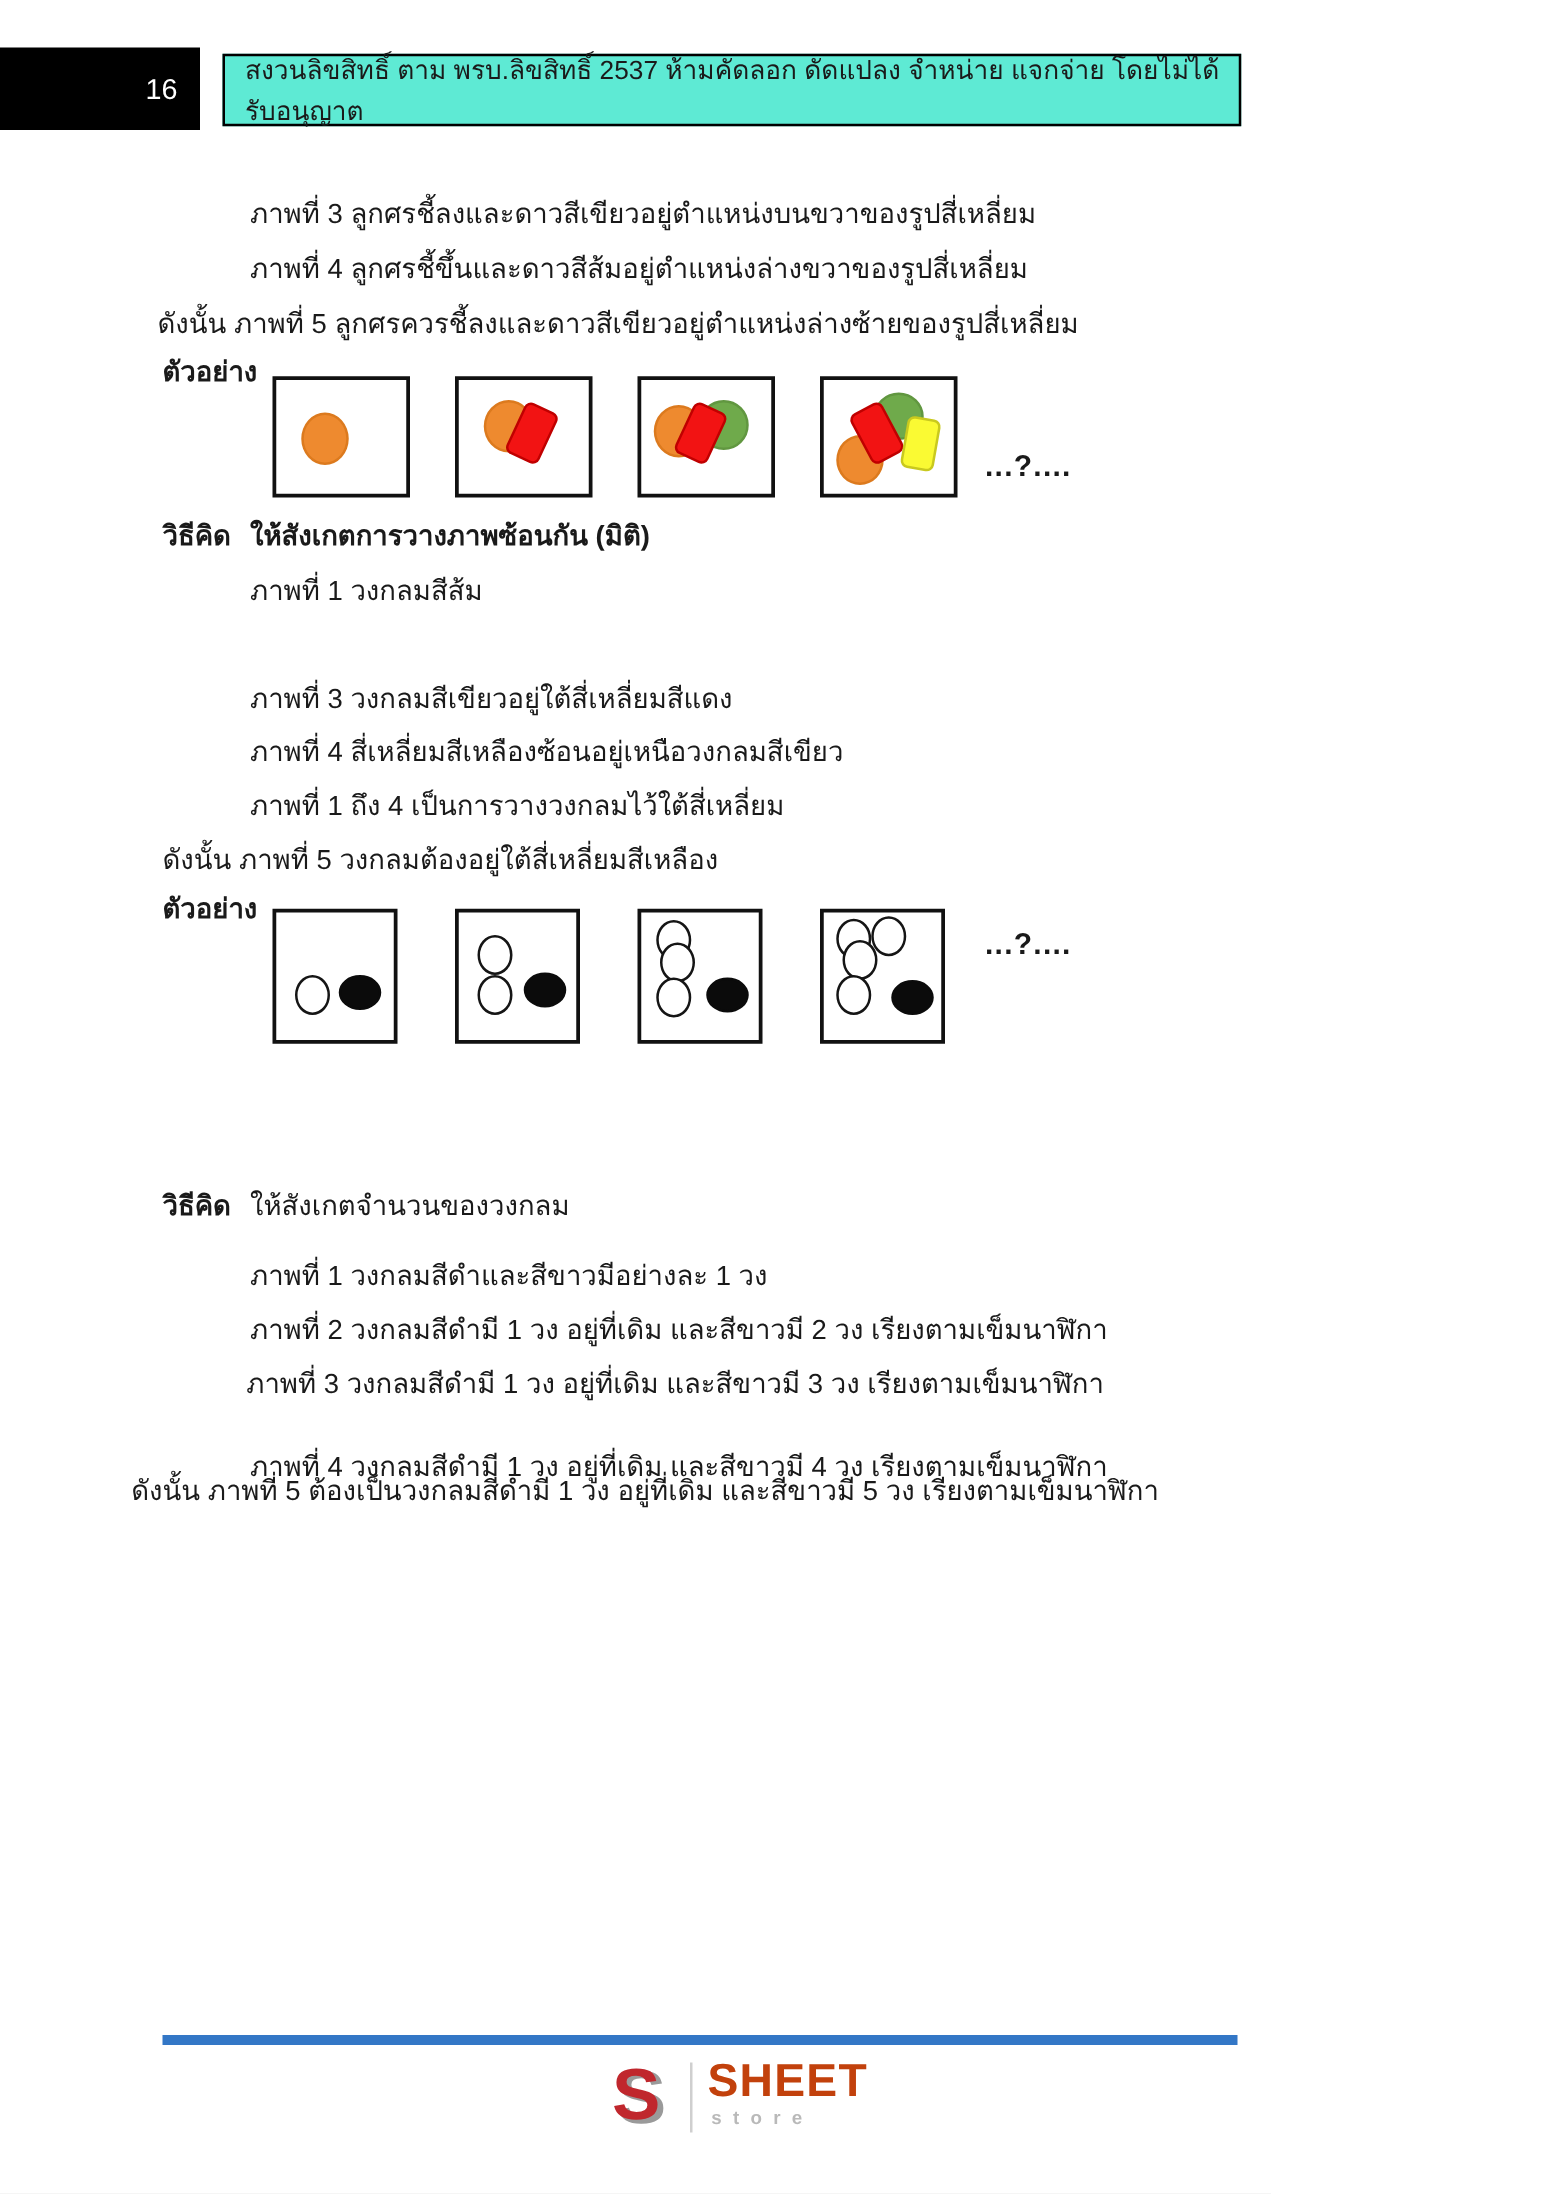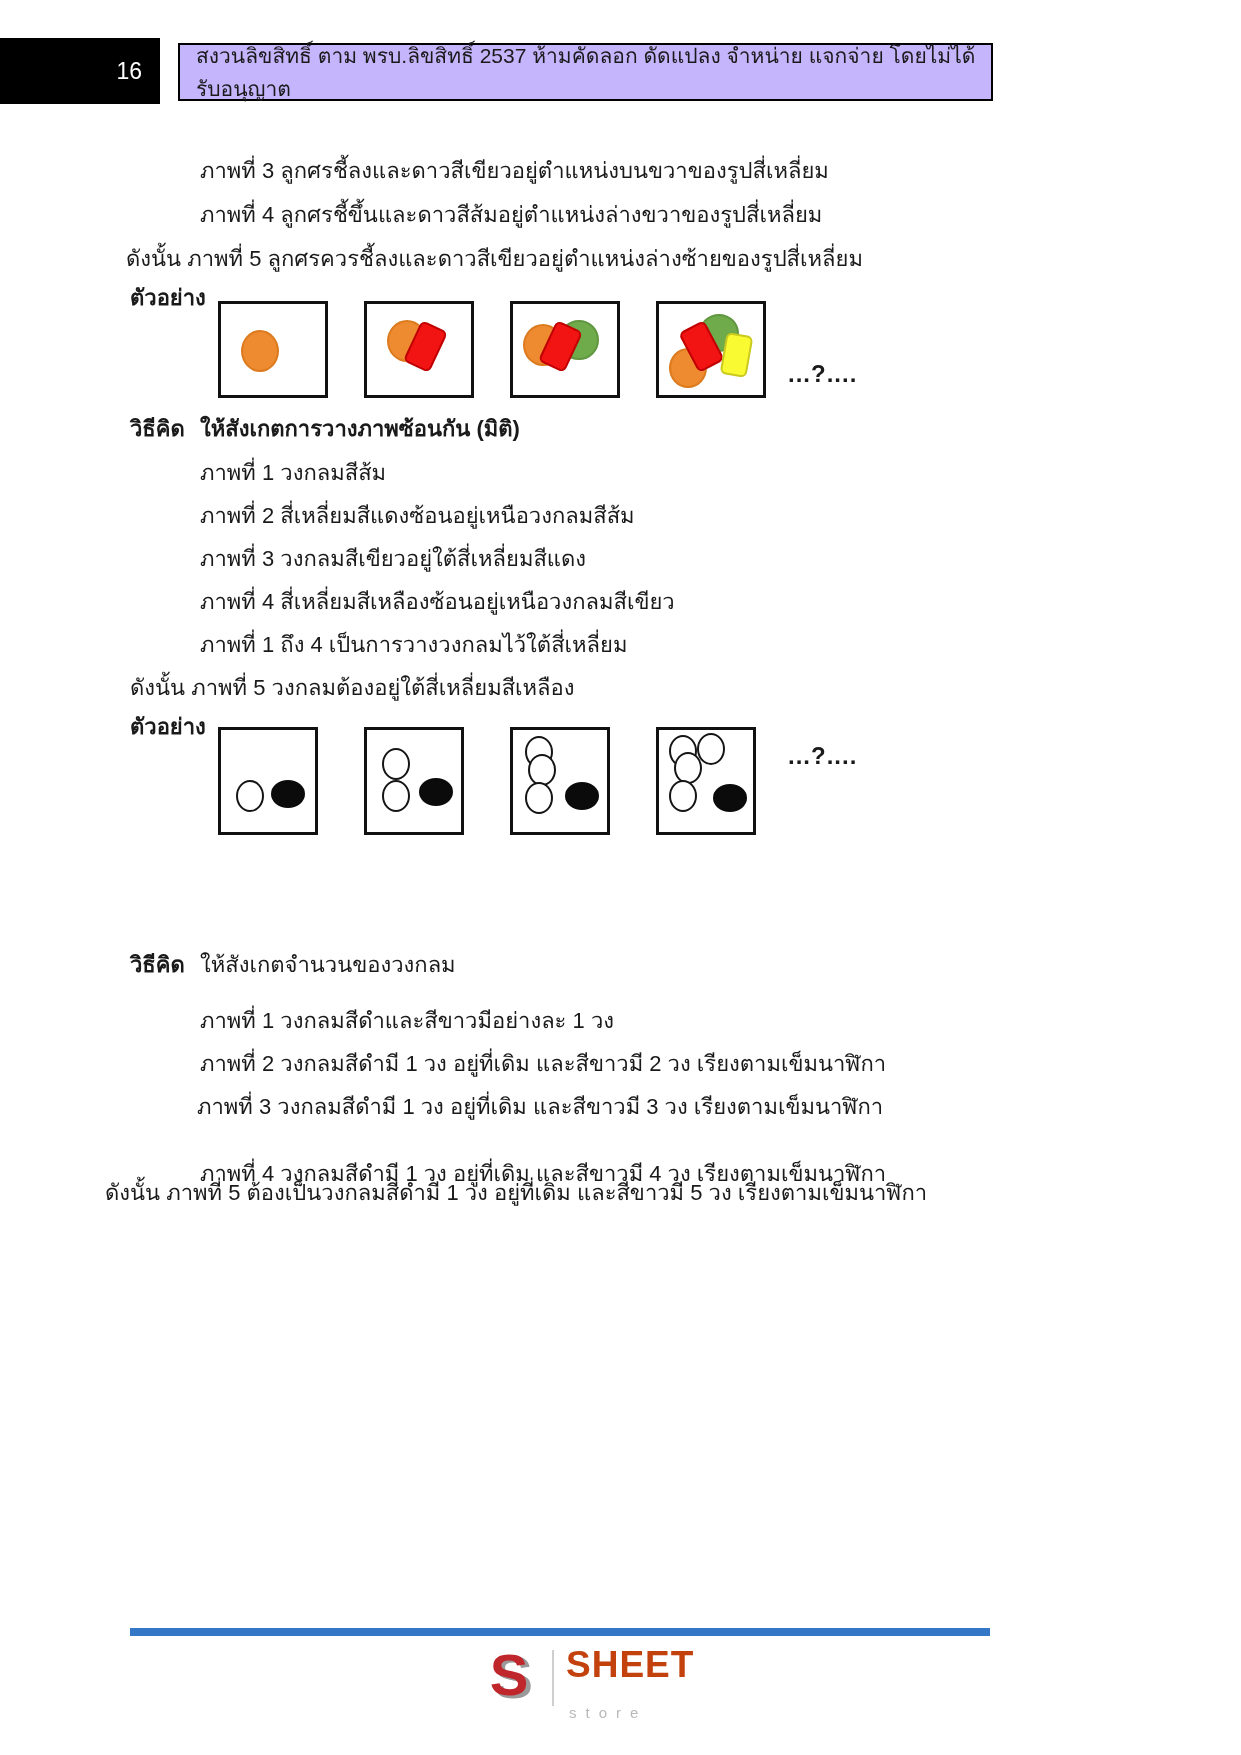--- a/index.html
+++ b/index.html
@@ -26,21 +26,21 @@
     display:flex;align-items:center;justify-content:flex-end;
     padding-right:18px;box-sizing:border-box;
     font-size:23px;
   }
   #copybox{
     position:absolute;left:178px;top:43px;width:815px;height:58px;
     border:2px solid #000;box-sizing:border-box;
     display:flex;align-items:center;
     padding-left:16px;
     font-size:21px;
-    background:#c4b5fd;
+    background:#5eead4;
   }
   
   .shape-row{position:absolute;display:flex;}
   #row1{left:218px;top:301px;gap:36px;}
   #row1 .shape-box{width:104px;height:91px;}
   #row2{left:218px;top:727px;gap:46px;}
   #row2 .shape-box{width:94px;height:102px;}
   .shape-box{
     position:relative;border:3px solid #111;background:#fff;
     flex:0 0 auto;
@@ -62,21 +62,21 @@
   }
   #logo .mark{width:64px;height:66px;}
   #logo .divider{
     width:2px;height:56px;background:#cfcfcf;margin:4px 12px 0 10px;
   }
   #logo .words{display:flex;flex-direction:column;}
   #logo .brand{
     font-size:37px;font-weight:bold;color:#c2410c;letter-spacing:1px;line-height:38px;
   }
   #logo .brand-sub{
-    font-size:15px;color:#b9b9b9;letter-spacing:9px;margin-top:20px;padding-left:3px;
+    font-size:15px;color:#b9b9b9;letter-spacing:9px;margin-top:2px;padding-left:3px;font-weight:bold;
   }
 </style>
 </head>
 <body>
 
 <div id="page">
 
   <div id="pagebar">
     <span>16</span>
   </div>
@@ -107,21 +107,20 @@
         <div class="shape circle" style="left: 40px; top: 10px; width: 40px; height: 38px; background: rgb(111, 170, 75); border: 2px solid rgb(97, 151, 64); transform: rotate(0deg);"></div>
         <div class="shape rect" style="left: 28px; top: 20px; width: 29px; height: 45px; background: rgb(242, 19, 19); border: 2px solid rgb(192, 0, 0); transform: rotate(-28deg);"></div>
         <div class="shape rect" style="left: 64px; top: 30px; width: 27px; height: 42px; background: rgb(250, 250, 51); border: 2px solid rgb(201, 201, 30); transform: rotate(10deg);"></div>
       </div>
     </div>
   <div class="answer" style="left:788px;top:360px;">...?....</div>
 
   <div class="tline bold" style="left:130px;top:414px;">วิธีคิด</div>
   <div class="tline" style="left:200px;top:414px;font-weight:bold;">ให้สังเกตการวางภาพซ้อนกัน (มิติ)</div>
   <div class="tline" style="left:200px;top:458px;">ภาพที่ 1 วงกลมสีส้ม</div>
-  <div class="tline" style="left:200px;top:501px;">ภาพที่ 2 สี่เหลี่ยมสีแดงซ้อนอยู่เหนือวงกลมสีส้ม</div>
   <div class="tline" style="left:200px;top:544px;">ภาพที่ 3 วงกลมสีเขียวอยู่ใต้สี่เหลี่ยมสีแดง</div>
   <div class="tline" style="left:200px;top:587px;">ภาพที่ 4 สี่เหลี่ยมสีเหลืองซ้อนอยู่เหนือวงกลมสีเขียว</div>
   <div class="tline" style="left:200px;top:630px;">ภาพที่ 1 ถึง 4 เป็นการวางวงกลมไว้ใต้สี่เหลี่ยม</div>
   <div class="tline" style="left:130px;top:673px;">ดังนั้น ภาพที่ 5 วงกลมต้องอยู่ใต้สี่เหลี่ยมสีเหลือง</div>
 
   <div class="tline bold" style="left:130px;top:712px;">ตัวอย่าง</div>
   <div id="row2" class="shape-row">
       <div class="shape-box">
         <div class="shape circle" style="left: 15px; top: 50px; width: 28px; height: 32px; background: rgb(255, 255, 255); border: 2px solid rgb(21, 21, 21); transform: rotate(0deg);"></div>
         <div class="shape circle" style="left: 50px; top: 50px; width: 34px; height: 28px; background: rgb(11, 11, 11); border: 2px solid rgb(11, 11, 11); transform: rotate(0deg);"></div>

